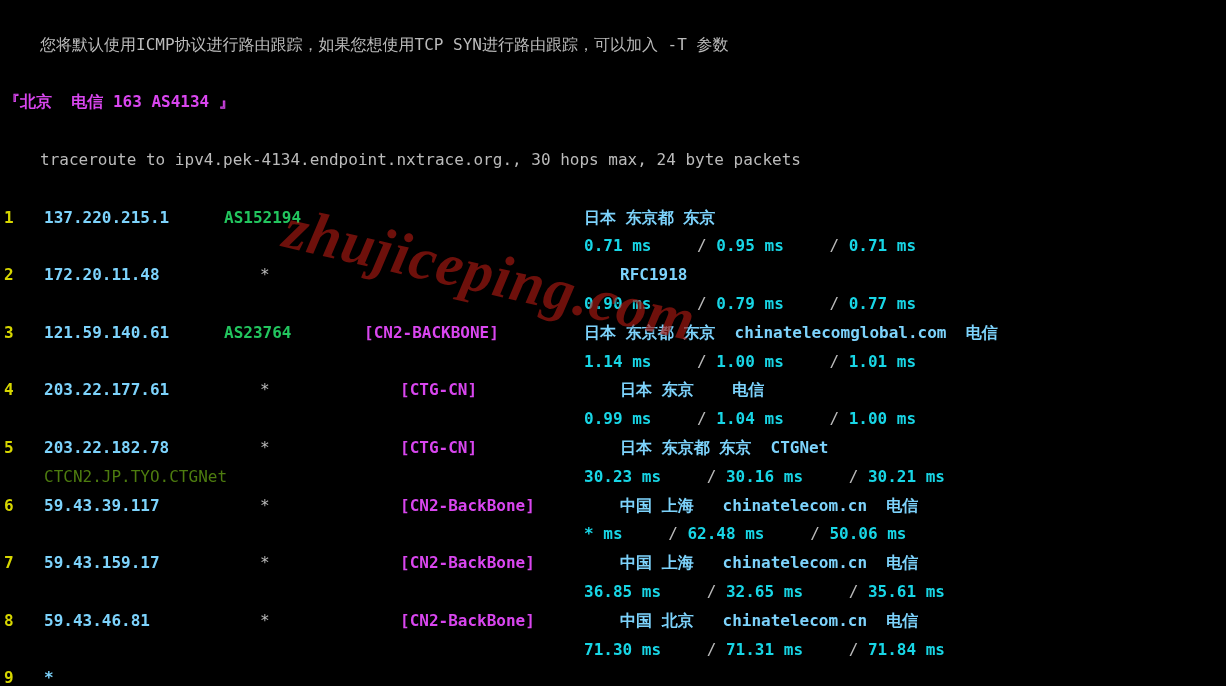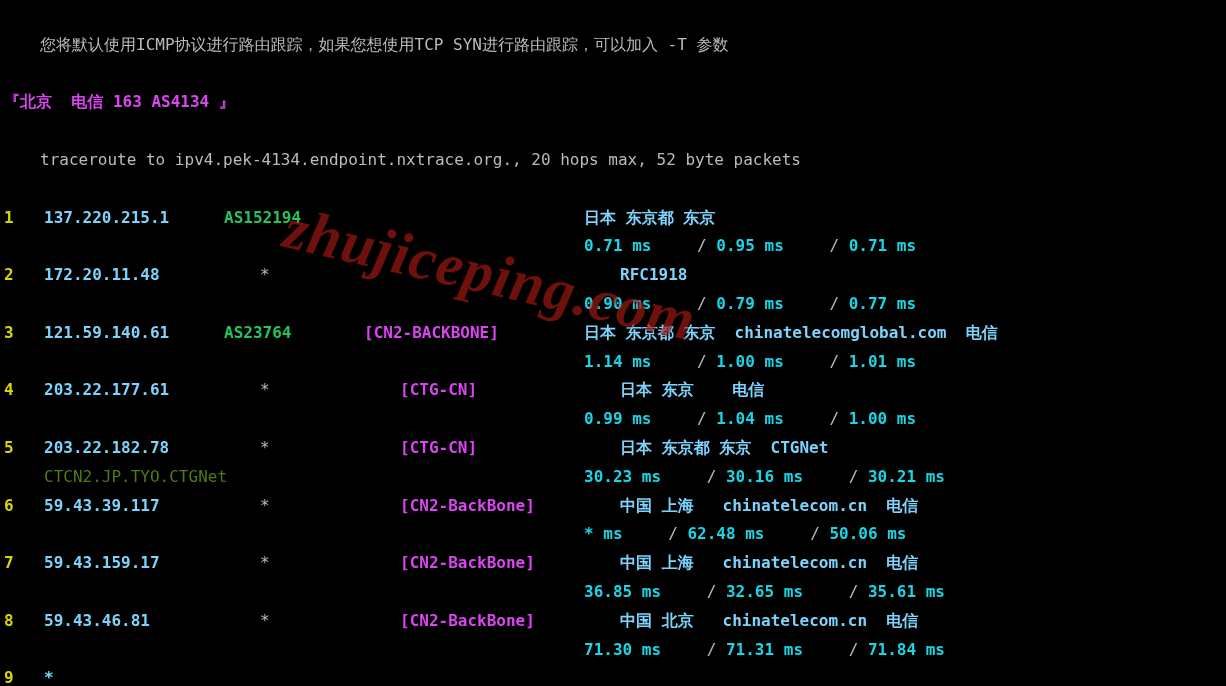--- a/index.html
+++ b/index.html
@@ -44,17 +44,17 @@
     letter-spacing: 1px;
     text-shadow: 1px 1px 0 rgba(0,0,0,.3);
   }
 </style>
 </head>
 <body>
 
 <div class="term">
 <span class="row gray">您将默认使用ICMP协议进行路由跟踪，如果您想使用TCP SYN进行路由跟踪，可以加入 -T 参数</span>
 <span class="row yellow2">『北京  电信 163 AS4134 』</span>
-<span class="row gray">traceroute to ipv4.pek-4134.endpoint.nxtrace.org., 20 hops max, 52 byte packets</span>
+<span class="row gray">traceroute to ipv4.pek-4134.endpoint.nxtrace.org., 30 hops max, 24 byte packets</span>
 <div id="hops"><span class="row"><span class="seg c-hop yellow">1   </span><span class="seg c-ip white-b">137.220.215.1     </span><span class="seg c-as green">AS152194      </span><span class="seg c-tag yellow2">                      </span><span class="seg white-b">日本 东京都 东京</span></span><span class="row"><span class="seg c-hop">    </span><span class="seg graydim" style="width: 540px;"></span><span class="seg"><span class="cyan">0.71 ms</span><span class="gray"> / </span><span class="cyan">0.95 ms</span><span class="gray"> / </span><span class="cyan">0.71 ms</span></span></span><span class="row"><span class="seg c-hop yellow">2   </span><span class="seg c-ip white-b">172.20.11.48      </span><span class="seg c-as gray">*             </span><span class="seg c-tag yellow2">                      </span><span class="seg white-b">RFC1918</span></span><span class="row"><span class="seg c-hop">    </span><span class="seg graydim" style="width: 540px;"></span><span class="seg"><span class="cyan">0.90 ms</span><span class="gray"> / </span><span class="cyan">0.79 ms</span><span class="gray"> / </span><span class="cyan">0.77 ms</span></span></span><span class="row"><span class="seg c-hop yellow">3   </span><span class="seg c-ip white-b">121.59.140.61     </span><span class="seg c-as green">AS23764       </span><span class="seg c-tag yellow2">[CN2-BACKBONE]        </span><span class="seg white-b">日本 东京都 东京  chinatelecomglobal.com  电信</span></span><span class="row"><span class="seg c-hop">    </span><span class="seg graydim" style="width: 540px;"></span><span class="seg"><span class="cyan">1.14 ms</span><span class="gray"> / </span><span class="cyan">1.00 ms</span><span class="gray"> / </span><span class="cyan">1.01 ms</span></span></span><span class="row"><span class="seg c-hop yellow">4   </span><span class="seg c-ip white-b">203.22.177.61     </span><span class="seg c-as gray">*             </span><span class="seg c-tag yellow2">[CTG-CN]              </span><span class="seg white-b">日本 东京    电信</span></span><span class="row"><span class="seg c-hop">    </span><span class="seg graydim" style="width: 540px;"></span><span class="seg"><span class="cyan">0.99 ms</span><span class="gray"> / </span><span class="cyan">1.04 ms</span><span class="gray"> / </span><span class="cyan">1.00 ms</span></span></span><span class="row"><span class="seg c-hop yellow">5   </span><span class="seg c-ip white-b">203.22.182.78     </span><span class="seg c-as gray">*             </span><span class="seg c-tag yellow2">[CTG-CN]              </span><span class="seg white-b">日本 东京都 东京  CTGNet</span></span><span class="row"><span class="seg c-hop">    </span><span class="seg graydim" style="width: 540px;">CTCN2.JP.TYO.CTGNet</span><span class="seg"><span class="cyan">30.23 ms</span><span class="gray"> / </span><span class="cyan">30.16 ms</span><span class="gray"> / </span><span class="cyan">30.21 ms</span></span></span><span class="row"><span class="seg c-hop yellow">6   </span><span class="seg c-ip white-b">59.43.39.117      </span><span class="seg c-as gray">*             </span><span class="seg c-tag yellow2">[CN2-BackBone]        </span><span class="seg white-b">中国 上海   chinatelecom.cn  电信</span></span><span class="row"><span class="seg c-hop">    </span><span class="seg graydim" style="width: 540px;"></span><span class="seg"><span class="cyan">* ms</span><span class="gray"> / </span><span class="cyan">62.48 ms</span><span class="gray"> / </span><span class="cyan">50.06 ms</span></span></span><span class="row"><span class="seg c-hop yellow">7   </span><span class="seg c-ip white-b">59.43.159.17      </span><span class="seg c-as gray">*             </span><span class="seg c-tag yellow2">[CN2-BackBone]        </span><span class="seg white-b">中国 上海   chinatelecom.cn  电信</span></span><span class="row"><span class="seg c-hop">    </span><span class="seg graydim" style="width: 540px;"></span><span class="seg"><span class="cyan">36.85 ms</span><span class="gray"> / </span><span class="cyan">32.65 ms</span><span class="gray"> / </span><span class="cyan">35.61 ms</span></span></span><span class="row"><span class="seg c-hop yellow">8   </span><span class="seg c-ip white-b">59.43.46.81       </span><span class="seg c-as gray">*             </span><span class="seg c-tag yellow2">[CN2-BackBone]        </span><span class="seg white-b">中国 北京   chinatelecom.cn  电信</span></span><span class="row"><span class="seg c-hop">    </span><span class="seg graydim" style="width: 540px;"></span><span class="seg"><span class="cyan">71.30 ms</span><span class="gray"> / </span><span class="cyan">71.31 ms</span><span class="gray"> / </span><span class="cyan">71.84 ms</span></span></span><span class="row"><span class="seg c-hop yellow">9   </span><span class="seg c-ip white-b">*                 </span></span></div>
 </div>
 
 <div class="watermark">zhujiceping.com</div>
 
 </body></html>

